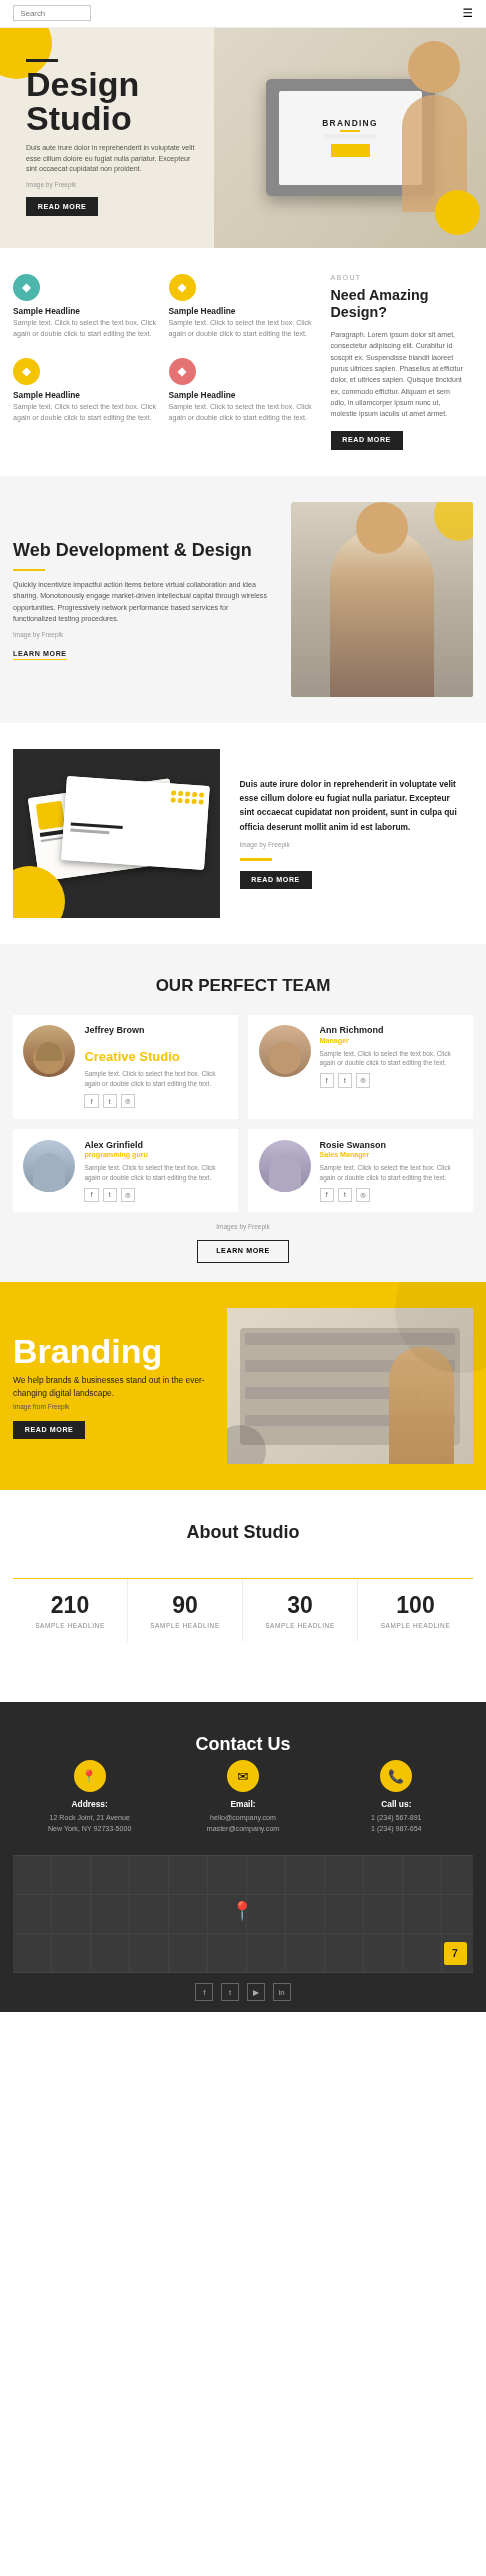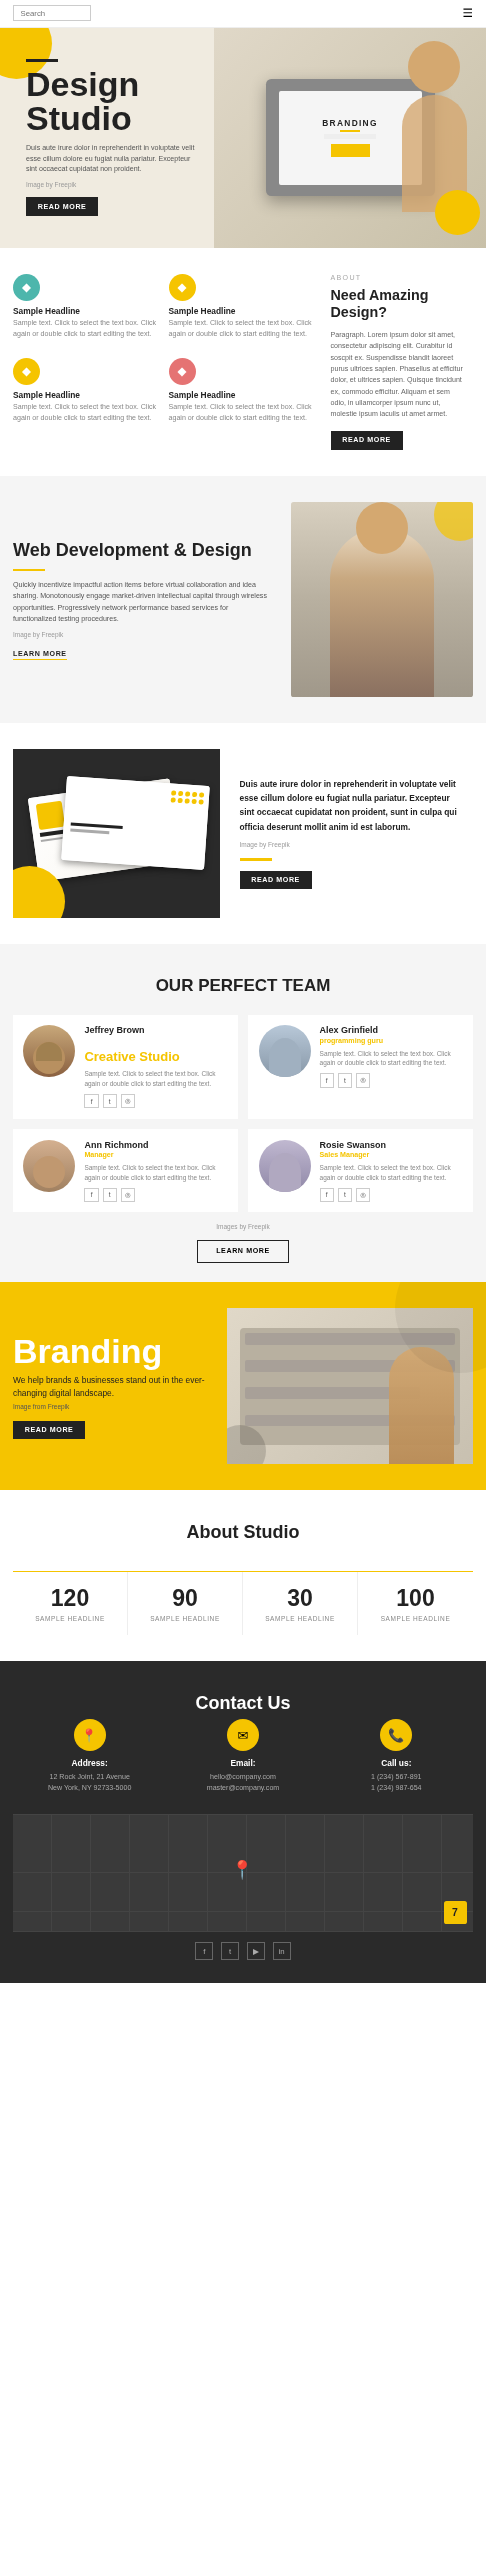--- a/index.html
+++ b/index.html
@@ -164,52 +164,52 @@
         <div style="font-size:6.5px; color:#888; line-height:1.5; margin-bottom:5.2px;">Sample text. Click to select the text box. Click again or double click to start editing the text.</div>
         <div style="display:flex; gap:3.9px;">
           <div style="width:14.3px; height:14.3px; border:0.6px solid #ccc; display:flex; align-items:center; justify-content:center; font-size:6.5px; cursor:pointer; color:#555;">f</div>
           <div style="width:14.3px; height:14.3px; border:0.6px solid #ccc; display:flex; align-items:center; justify-content:center; font-size:6.5px; cursor:pointer; color:#555;">t</div>
           <div style="width:14.3px; height:14.3px; border:0.6px solid #ccc; display:flex; align-items:center; justify-content:center; font-size:6.5px; cursor:pointer; color:#555;">◎</div>
         </div>
       </div>
     </div>
 
     <div style="background:#fff; padding:10.4px; display:flex; gap:9px; align-items:flex-start;">
+      <div style="width:52px; height:52px; border-radius:50%; flex-shrink:0; overflow:hidden; background:linear-gradient(180deg,#d4b090 0%,#a08060 100%); display:flex; align-items:center; justify-content:center;">
+        <div style="width:32px; height:32px; border-radius:50%; background:#c09870; position:relative; top:6.5px;"></div>
+      </div>
+      <div style="flex:1;">
+        <div style="font-size:9px; font-weight:bold; color:#222; margin-bottom:1.3px;">Ann Richmond</div>
+        <div style="font-size:7.1px; color:#f5c400; font-weight:bold; margin-bottom:3.9px;">Manager</div>
+        <div style="font-size:6.5px; color:#888; line-height:1.5; margin-bottom:5.2px;">Sample text. Click to select the text box. Click again or double click to start editing the text.</div>
+        <div style="display:flex; gap:3.9px;">
+          <div style="width:14.3px; height:14.3px; border:0.6px solid #ccc; display:flex; align-items:center; justify-content:center; font-size:6.5px; cursor:pointer; color:#555;">f</div>
+          <div style="width:14.3px; height:14.3px; border:0.6px solid #ccc; display:flex; align-items:center; justify-content:center; font-size:6.5px; cursor:pointer; color:#555;">t</div>
+          <div style="width:14.3px; height:14.3px; border:0.6px solid #ccc; display:flex; align-items:center; justify-content:center; font-size:6.5px; cursor:pointer; color:#555;">◎</div>
+        </div>
+      </div>
+    </div>
+
+    <div style="background:#fff; padding:10.4px; display:flex; gap:9px; align-items:flex-start;">
       <div style="width:52px; height:52px; border-radius:50%; flex-shrink:0; overflow:hidden; background:linear-gradient(180deg,#b8c8d8 0%,#8898a8 100%); display:flex; align-items:center; justify-content:center;">
         <div style="width:32px; height:39px; background:#a0b0c0; border-radius:50% 50% 0 0; position:relative; top:6.5px;"></div>
       </div>
       <div style="flex:1;">
         <div style="font-size:9px; font-weight:bold; color:#222; margin-bottom:1.3px;">Alex Grinfield</div>
         <div style="font-size:7.1px; color:#f5c400; font-weight:bold; margin-bottom:3.9px;">programming guru</div>
         <div style="font-size:6.5px; color:#888; line-height:1.5; margin-bottom:5.2px;">Sample text. Click to select the text box. Click again or double click to start editing the text.</div>
         <div style="display:flex; gap:3.9px;">
           <div style="width:14.3px; height:14.3px; border:0.6px solid #ccc; display:flex; align-items:center; justify-content:center; font-size:6.5px; cursor:pointer; color:#555;">f</div>
           <div style="width:14.3px; height:14.3px; border:0.6px solid #ccc; display:flex; align-items:center; justify-content:center; font-size:6.5px; cursor:pointer; color:#555;">t</div>
           <div style="width:14.3px; height:14.3px; border:0.6px solid #ccc; display:flex; align-items:center; justify-content:center; font-size:6.5px; cursor:pointer; color:#555;">◎</div>
         </div>
       </div>
     </div>
 
     <div style="background:#fff; padding:10.4px; display:flex; gap:9px; align-items:flex-start;">
-      <div style="width:52px; height:52px; border-radius:50%; flex-shrink:0; overflow:hidden; background:linear-gradient(180deg,#d4b090 0%,#a08060 100%); display:flex; align-items:center; justify-content:center;">
-        <div style="width:32px; height:32px; border-radius:50%; background:#c09870; position:relative; top:6.5px;"></div>
-      </div>
-      <div style="flex:1;">
-        <div style="font-size:9px; font-weight:bold; color:#222; margin-bottom:1.3px;">Ann Richmond</div>
-        <div style="font-size:7.1px; color:#f5c400; font-weight:bold; margin-bottom:3.9px;">Manager</div>
-        <div style="font-size:6.5px; color:#888; line-height:1.5; margin-bottom:5.2px;">Sample text. Click to select the text box. Click again or double click to start editing the text.</div>
-        <div style="display:flex; gap:3.9px;">
-          <div style="width:14.3px; height:14.3px; border:0.6px solid #ccc; display:flex; align-items:center; justify-content:center; font-size:6.5px; cursor:pointer; color:#555;">f</div>
-          <div style="width:14.3px; height:14.3px; border:0.6px solid #ccc; display:flex; align-items:center; justify-content:center; font-size:6.5px; cursor:pointer; color:#555;">t</div>
-          <div style="width:14.3px; height:14.3px; border:0.6px solid #ccc; display:flex; align-items:center; justify-content:center; font-size:6.5px; cursor:pointer; color:#555;">◎</div>
-        </div>
-      </div>
-    </div>
-
-    <div style="background:#fff; padding:10.4px; display:flex; gap:9px; align-items:flex-start;">
       <div style="width:52px; height:52px; border-radius:50%; flex-shrink:0; overflow:hidden; background:linear-gradient(180deg,#c0b8d0 0%,#9088a8 100%); display:flex; align-items:center; justify-content:center;">
         <div style="width:32px; height:39px; background:#b0a8c0; border-radius:50% 50% 0 0; position:relative; top:6.5px;"></div>
       </div>
       <div style="flex:1;">
         <div style="font-size:9px; font-weight:bold; color:#222; margin-bottom:1.3px;">Rosie Swanson</div>
         <div style="font-size:7.1px; color:#f5c400; font-weight:bold; margin-bottom:3.9px;">Sales Manager</div>
         <div style="font-size:6.5px; color:#888; line-height:1.5; margin-bottom:5.2px;">Sample text. Click to select the text box. Click again or double click to start editing the text.</div>
         <div style="display:flex; gap:3.9px;">
           <div style="width:14.3px; height:14.3px; border:0.6px solid #ccc; display:flex; align-items:center; justify-content:center; font-size:6.5px; cursor:pointer; color:#555;">f</div>
           <div style="width:14.3px; height:14.3px; border:0.6px solid #ccc; display:flex; align-items:center; justify-content:center; font-size:6.5px; cursor:pointer; color:#555;">t</div>
@@ -241,42 +241,42 @@
         <div style="grid-column:1/13; background:#a8a098; border-radius:1.9px; height:11.7px;"></div>
       </div>
       <div style="position:absolute; bottom:0; right:19.5px; width:65px; height:117px; background:linear-gradient(180deg, #d4a870 0%, #b88850 100%); border-radius:32px 32px 0 0; opacity:0.9;"></div>
     </div>
     <div style="position:absolute; left:-13px; bottom:-13px; width:52px; height:52px; border-radius:50%; background:rgba(0,0,0,0.15);"></div>
   </div>
   <div style="position:absolute; right:-39px; top:-39px; width:130px; height:130px; border-radius:50%; background:rgba(0,0,0,0.05);"></div>
 </section>
 
 <section style="background:#fff; padding:32px 13px 26px;">
-  <h2 style="font-size:18px; font-weight:900; color:#222; text-align:center; margin-bottom:28px;">About Studio</h2>
+  <h2 style="font-size:18px; font-weight:900; color:#222; text-align:center; margin-bottom:35px;">About Studio</h2>
   <div style="display:grid; grid-template-columns:repeat(4,1fr); border-top:1.9px solid #f5c400;">
     <div style="padding:13px 6.5px; text-align:center; border-right:0.6px solid #eee;">
-      <div style="font-size:23px; font-weight:900; color:#222;">120</div>
+      <div style="font-size:23px; font-weight:900; color:#222;">210</div>
       <div style="font-size:6.5px; color:#888; text-transform:uppercase; letter-spacing:0.6px; margin-top:2.6px;">SAMPLE HEADLINE</div>
     </div>
     <div style="padding:13px 6.5px; text-align:center; border-right:0.6px solid #eee;">
       <div style="font-size:23px; font-weight:900; color:#222;">90</div>
       <div style="font-size:6.5px; color:#888; text-transform:uppercase; letter-spacing:0.6px; margin-top:2.6px;">SAMPLE HEADLINE</div>
     </div>
     <div style="padding:13px 6.5px; text-align:center; border-right:0.6px solid #eee;">
       <div style="font-size:23px; font-weight:900; color:#222;">30</div>
       <div style="font-size:6.5px; color:#888; text-transform:uppercase; letter-spacing:0.6px; margin-top:2.6px;">SAMPLE HEADLINE</div>
     </div>
     <div style="padding:13px 6.5px; text-align:center;">
       <div style="font-size:23px; font-weight:900; color:#222;">100</div>
       <div style="font-size:6.5px; color:#888; text-transform:uppercase; letter-spacing:0.6px; margin-top:2.6px;">SAMPLE HEADLINE</div>
     </div>
   </div>
 </section>
 
-<section style="background:#2a2a2a; padding:32px 13px 12px;">
+<section style="background:#2a2a2a; padding:32px 13px 0;margin-top:34px;">
   <h2 style="font-size:18px; font-weight:900; color:#fff; text-align:center; margin-bottom:5.2px;">Contact Us</h2>
   <div style="display:grid; grid-template-columns:repeat(3,1fr); gap:13px; margin-bottom:19.5px; padding:0 6.5px;">
 
     <div style="text-align:center;">
       <div style="width:32px; height:32px; border-radius:50%; background:#f5c400; display:flex; align-items:center; justify-content:center; margin:0 auto 6.5px; font-size:13px;">📍</div>
       <div style="font-size:8.4px; font-weight:bold; color:#fff; margin-bottom:3.9px;">Address:</div>
       <div style="font-size:7.1px; color:#aaa; line-height:1.6;">12 Rock Joint, 21 Avenue<br>New York, NY 92733-5000</div>
     </div>
 
     <div style="text-align:center;">

